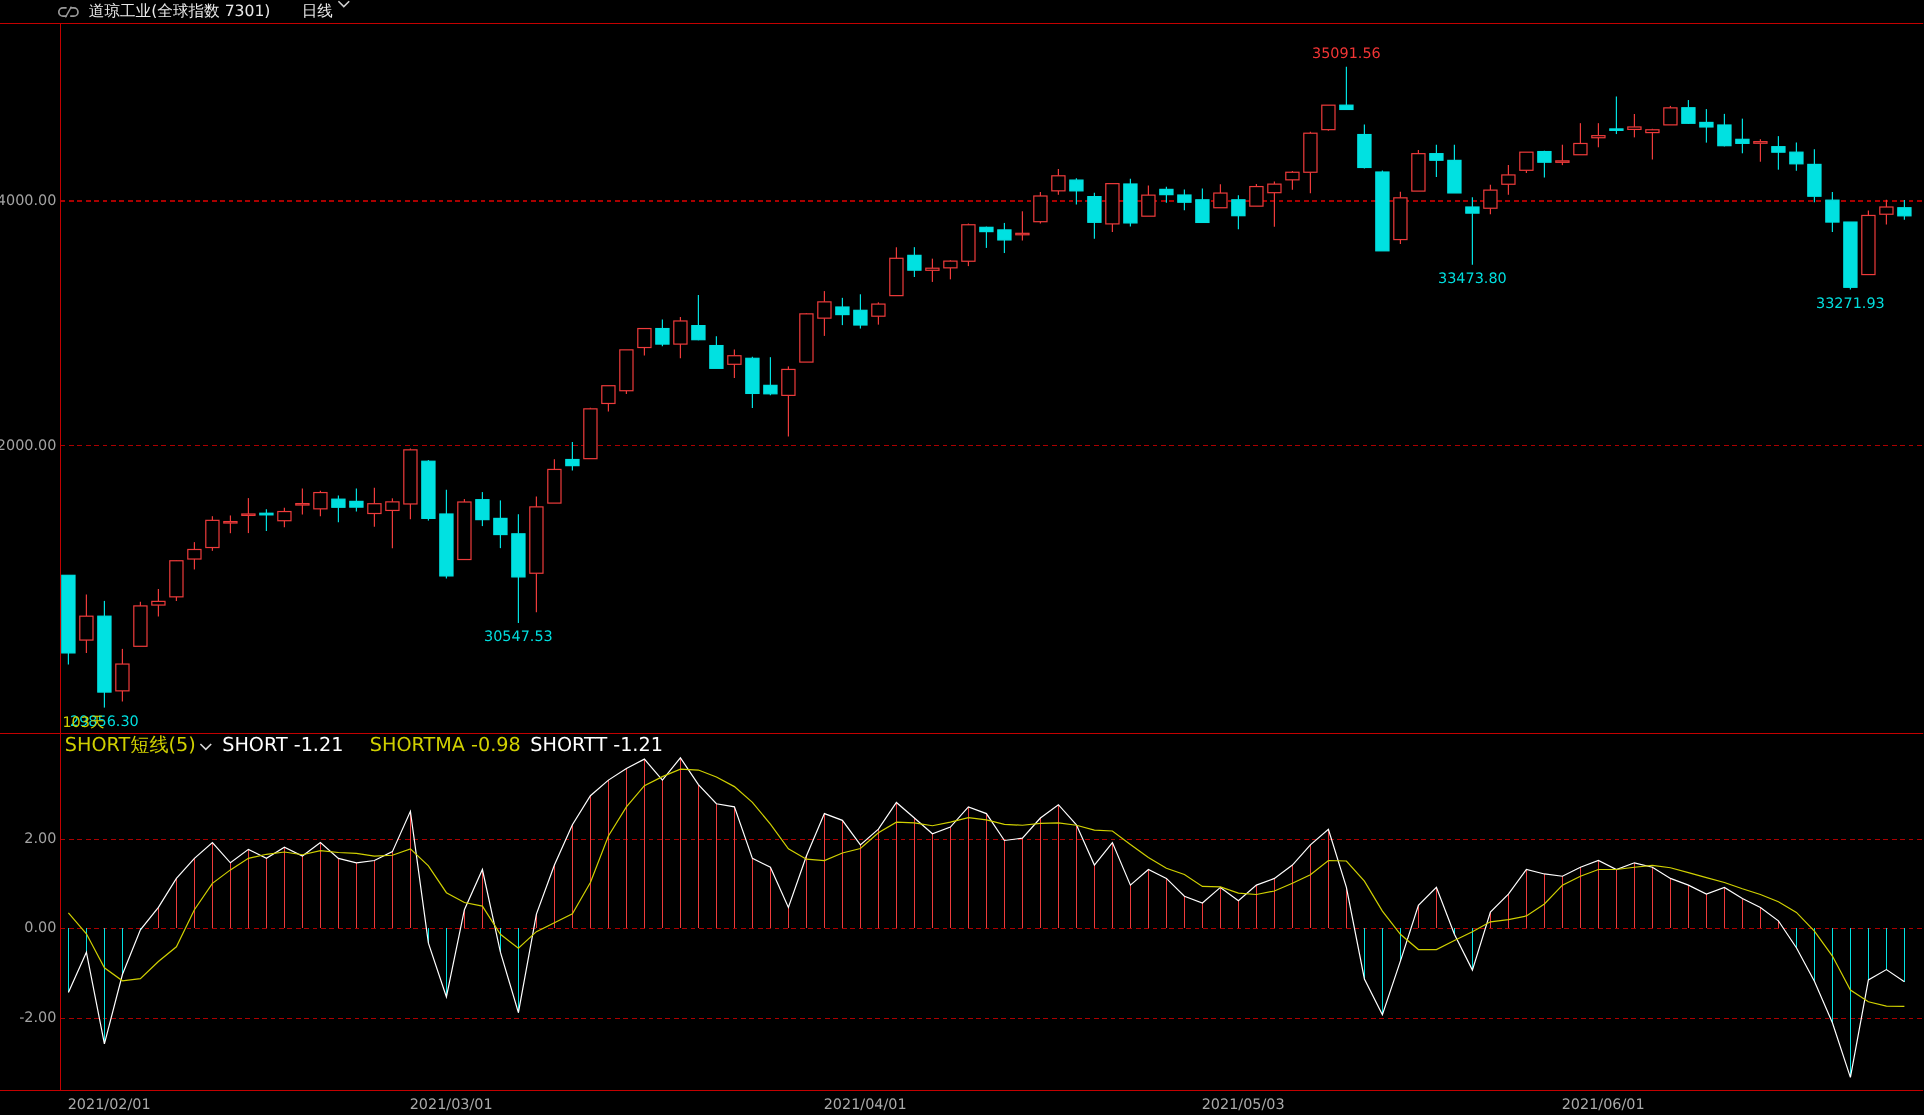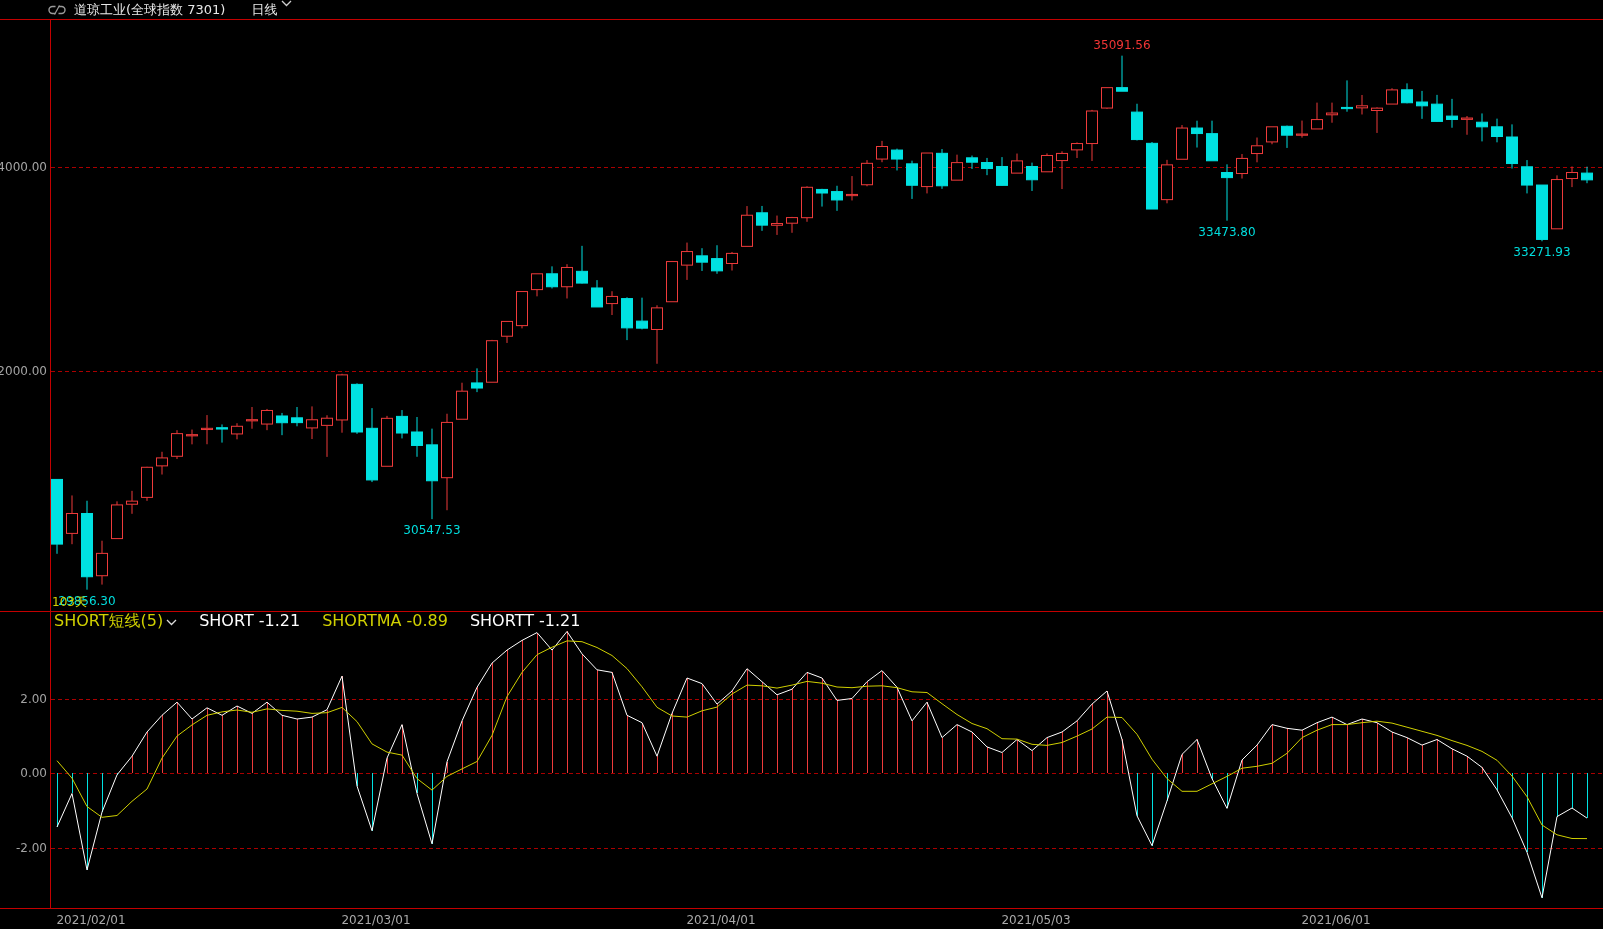--- a/index.html
+++ b/index.html
@@ -9,21 +9,21 @@
             align-items:center;color:#e2e2e2;font-size:13px;line-height:19px;padding-left:43px;}
   #titlebar .icon{margin:0 8px 0 5px;display:flex;align-items:center;}
   #symbol-title{color:#e8e8e8;white-space:nowrap;}
   #period-sel{display:flex;align-items:flex-start;margin-left:26px;cursor:pointer;color:#e8e8e8;}
   #period-sel svg{margin-left:4px;}
   #chart-svg{position:absolute;top:0;left:0;}
   #ind-header{position:absolute;top:612px;left:54px;height:18px;display:flex;
               align-items:center;font-size:16px;line-height:18px;white-space:nowrap;z-index:5;}
   #ind-header .ttl{color:#d0d000;display:flex;align-items:center;cursor:pointer;}
   #ind-header .ttl svg{margin:2px 0 0 3px;}
-  #ind-header .v-white{color:#ffffff;margin-left:22px;}
+  #ind-header .v-white{color:#ffffff;margin-left:8px;}
   #ind-header .v-yellow{color:#d0d000;margin-left:22px;}
 </style>
 </head>
 <body>
 
 <div id="app">
 
   <div id="titlebar">
     <span class="icon">
       <svg width="18" height="12" viewBox="0 0 18 12">
@@ -479,17 +479,17 @@
     </svg>
 
   <div id="ind-header">
     <span class="ttl">
       <span>SHORT短线(5)</span>
       <svg width="11" height="7" viewBox="0 0 11 7">
         <polyline points="1,1 5.5,5.5 10,1" fill="none" stroke="#dadada" stroke-width="1.3"></polyline>
       </svg>
     </span>
     <span class="v-white">SHORT -1.21</span>
-    <span class="v-yellow">SHORTMA -0.89</span>
+    <span class="v-yellow">SHORTMA -0.98</span>
     <span class="v-white">SHORTT -1.21</span>
   </div>
 
 </div>
 
 </body></html>

